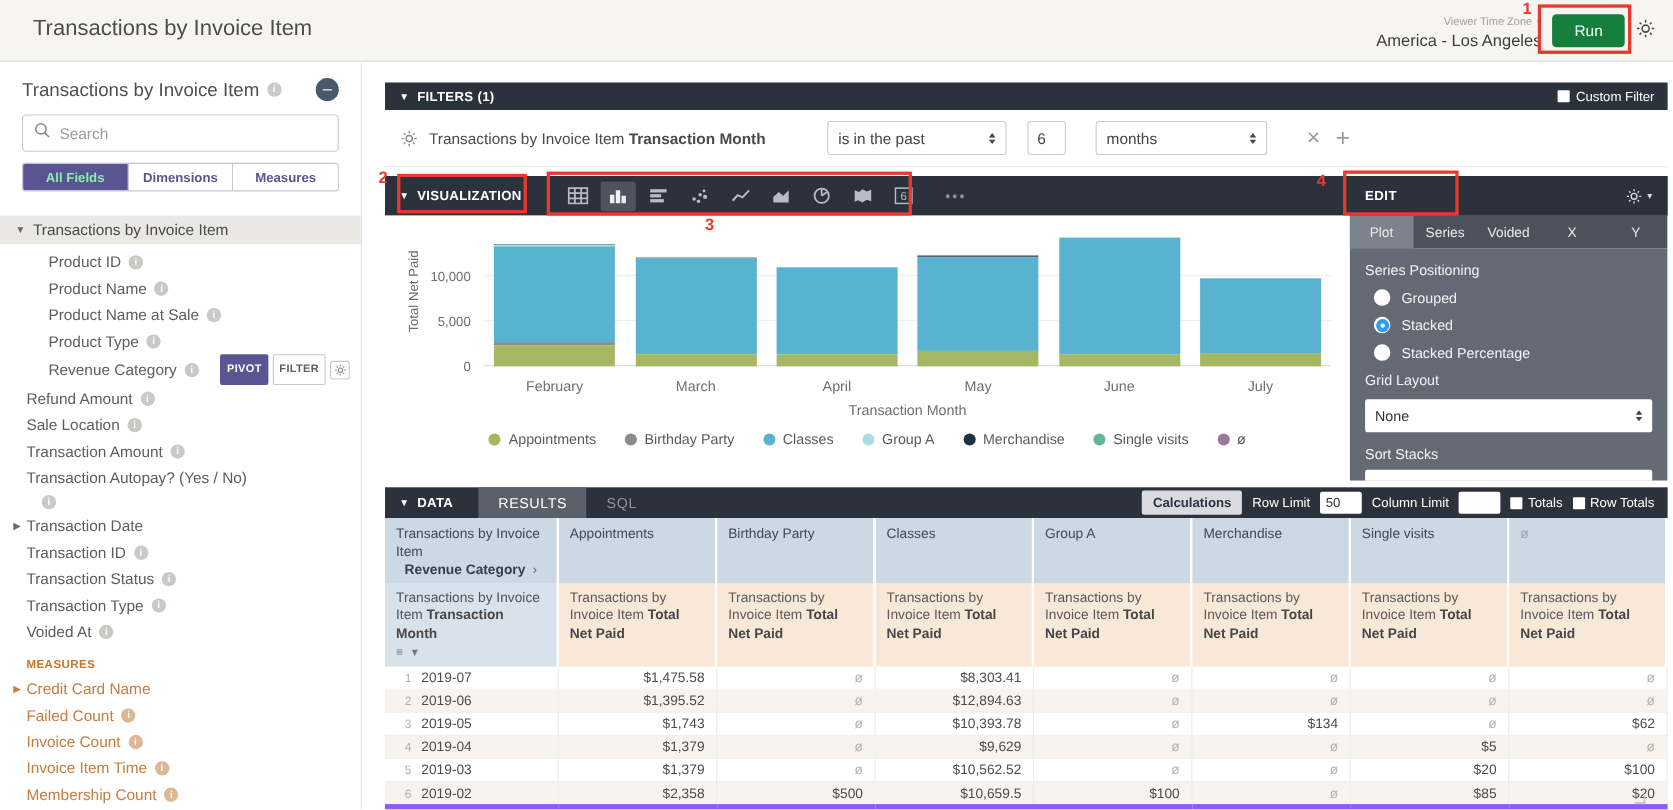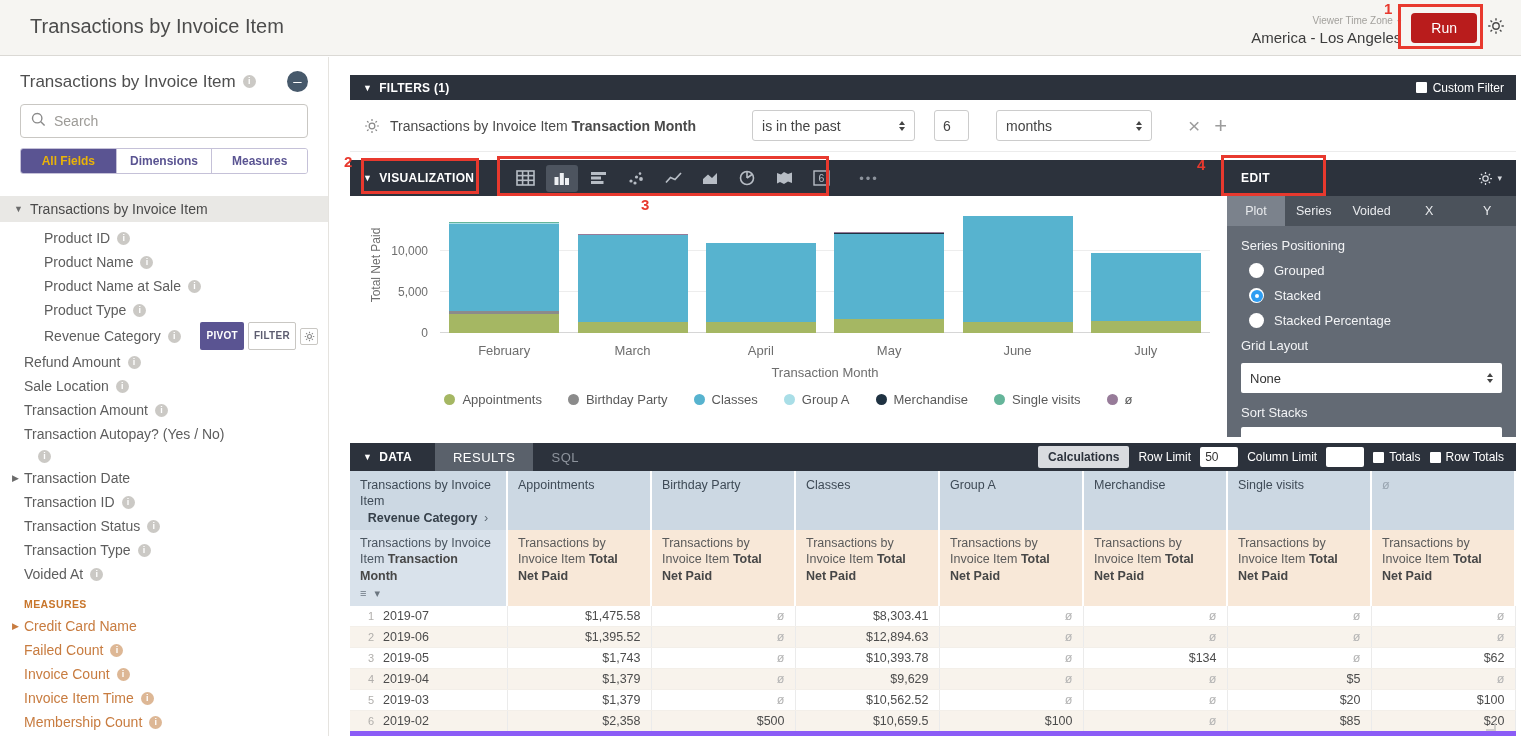--- a/index.html
+++ b/index.html
@@ -7,35 +7,35 @@
   body { font-family:"Liberation Sans", sans-serif; background:#fff; position:relative; overflow:hidden; color:#4a4a4a; }
 
   
   #header { position:absolute; left:0; top:0; width:1521px; height:56px; background:#f6f5f2; border-bottom:1px solid #dbd9d5; }
   #page-title { position:absolute; left:30px; top:15px; font-size:20px; color:#4c4c4c; font-weight:400; }
   #header-right { position:absolute; right:16px; top:9px; display:flex; align-items:center; gap:10px; }
   #tz { text-align:right; line-height:1.25; }
   #tz .tz-label { font-size:10px; color:#a3a19d; }
   #tz .tz-caret { font-size:8px; color:#a3a19d; }
   #tz .tz-value { font-size:15px; color:#3c3c3c; }
-  .run-btn { background:#b91c1c; color:#fff; font-size:14px; border:none; border-radius:4px; padding:7px 20px; font-family:inherit; cursor:pointer; }
+  .run-btn { background:#15803d; color:#fff; font-size:14px; border:none; border-radius:4px; padding:7px 20px; font-family:inherit; cursor:pointer; }
   .gear-svg { width:18px; height:18px; }
 
   
   #sidebar { position:absolute; left:0; top:57px; width:329px; bottom:0; background:#fff; border-right:1px solid #e5e3df; overflow:hidden; }
   #sb-head { display:flex; align-items:center; padding:14px 20px 0 20px; }
   #sb-title { font-size:17px; color:#4f4f4f; }
   .minus-circle { margin-left:auto; width:21px; height:21px; border-radius:50%; background:#47596b; color:#fff; font-size:15px; line-height:19px; text-align:center; cursor:pointer; }
   #sb-search { margin:12px 20px 0 20px; height:34px; border:1px solid #c9c7c3; border-radius:4px; display:flex; align-items:center; padding:0 10px; gap:8px; background:#fff; }
   #sb-search input { border:none; outline:none; font-size:14px; flex:1; font-family:inherit; color:#555; }
   #sb-search input::placeholder { color:#9d9b97; }
   #sb-tabs { margin:10px 20px 0 20px; display:flex; height:26px; border:1px solid #c5c1d8; border-radius:3px; overflow:hidden; }
   .sb-tab { flex:1; font-size:12px; display:flex; align-items:center; justify-content:center; color:#5a5492; background:#fff; border-right:1px solid #c5c1d8; cursor:pointer; font-weight:700; }
   .sb-tab:last-child { border-right:none; }
-  .sb-tab.active { background:#5a5492; color:#eab308; }
+  .sb-tab.active { background:#5a5492; color:#86efac; }
   #sb-group { margin-top:22px; background:#e9e8e5; height:26px; display:flex; align-items:center; padding-left:14px; font-size:14px; color:#4a4a4a; gap:7px; cursor:pointer; }
   #sb-group .caret { font-size:9px; color:#6b6b6b; }
   #field-list { margin-top:4px; }
   .field { position:relative; font-size:14px; color:#5d5d5d; line-height:24px; padding-right:10px; display:flex; align-items:center; cursor:pointer; }
   .field.ind2 { padding-left:44px; }
   .field.ind1 { padding-left:24px; }
   .field .arrow { position:absolute; left:12px; font-size:9px; color:#6b6b6b; }
   .field .flabel { white-space:nowrap; }
   .info-dot { display:inline-block; width:13px; height:13px; border-radius:50%; background:#cbc9c5; color:#fff; font-size:9px; font-weight:700; text-align:center; line-height:13px; margin-left:7px; flex:none; cursor:pointer; }
   .field.measure { color:#c87c40; }

